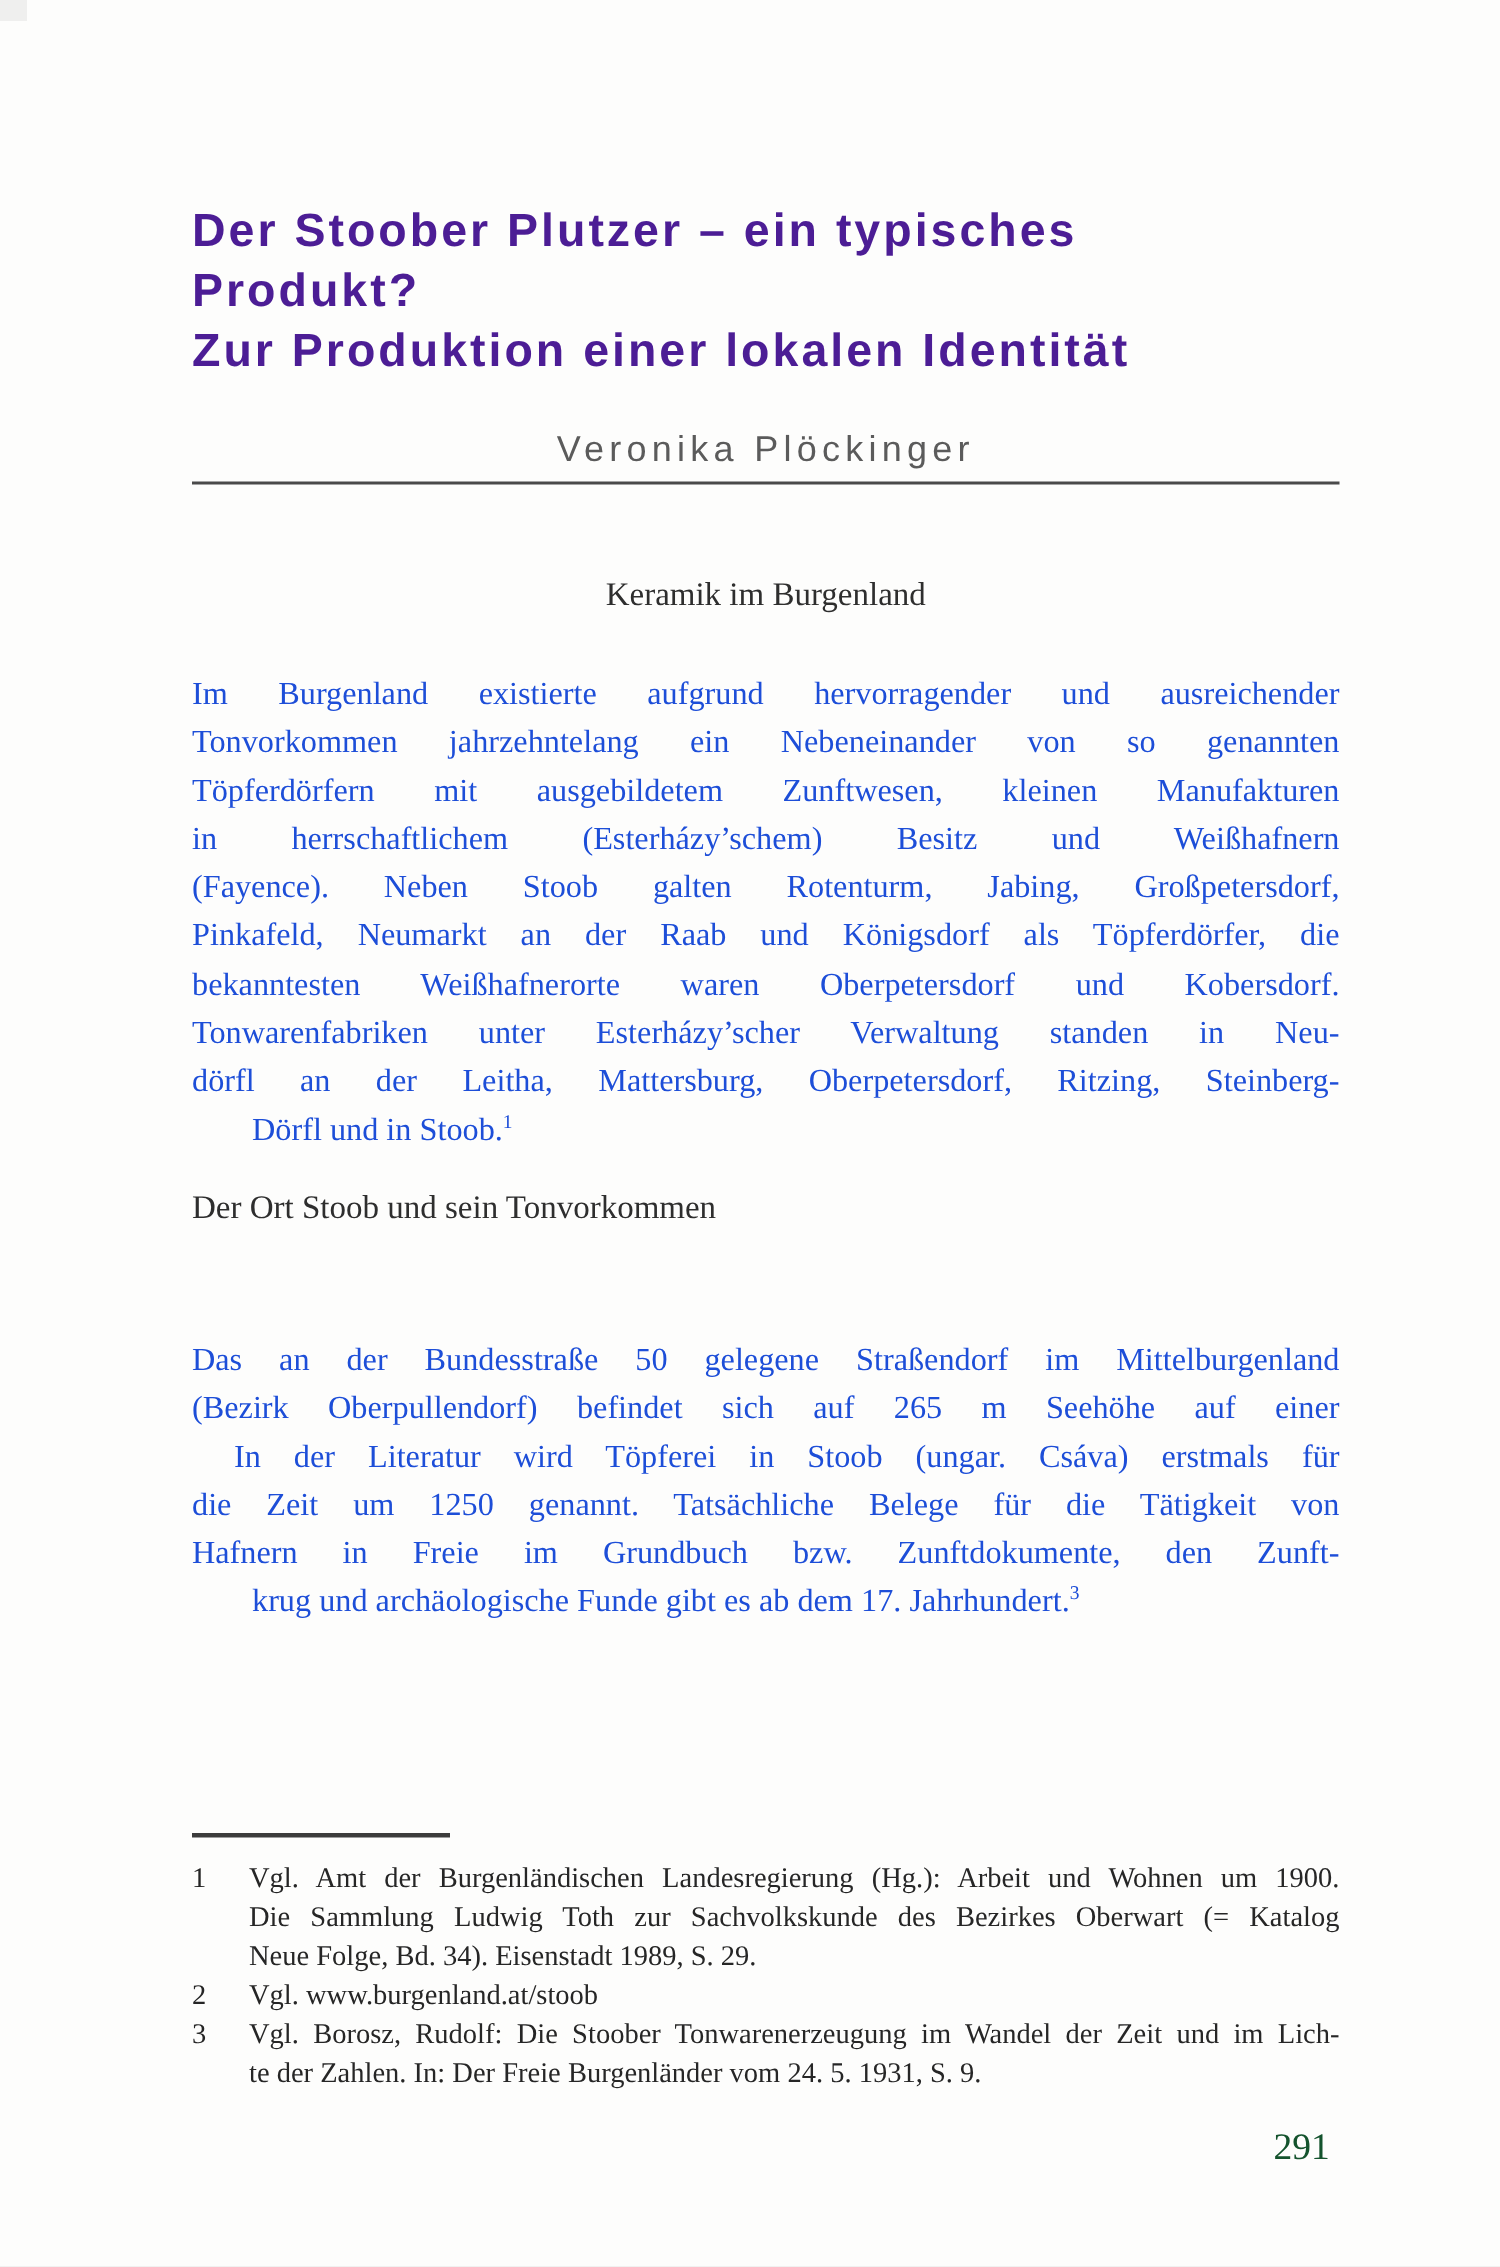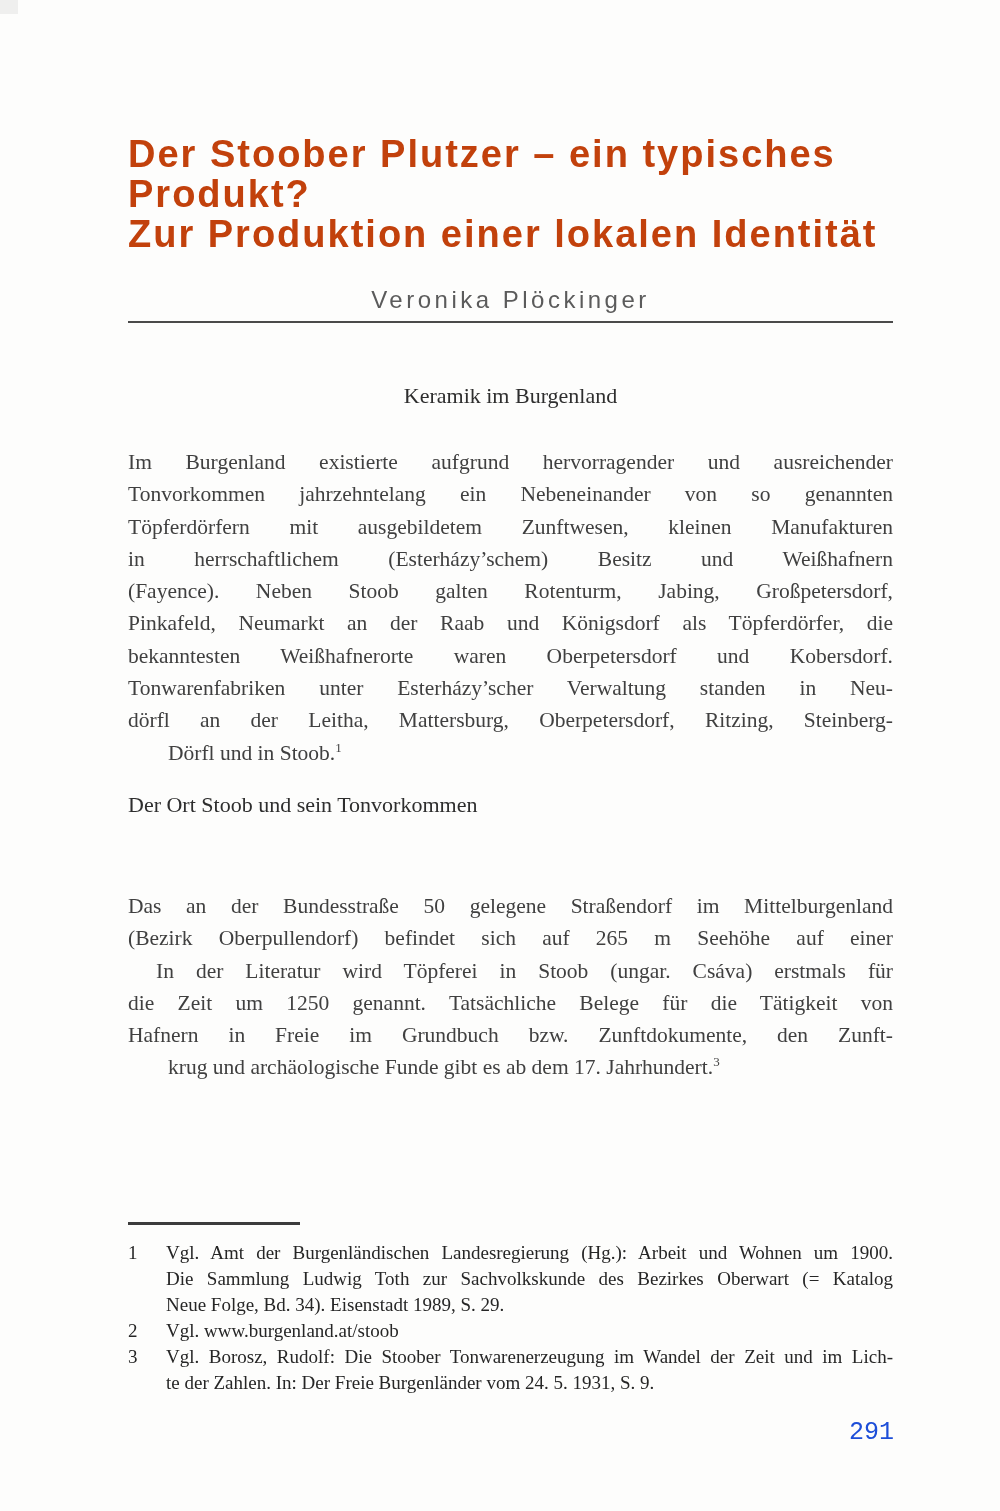--- a/index.html
+++ b/index.html
@@ -26,24 +26,24 @@
   .content-col {
     position: absolute;
     left: 128px;
     width: 765px;
   }
   
   .title-block {
     top: 134px;
     font-family: "Liberation Sans", sans-serif;
     font-weight: 700;
-    font-size: 38px;
+    font-size: 31px;
     letter-spacing: 2px;
     line-height: 40px;
-    color: #c2410c;
+    color: #4c1d95;
   }
   
   .author-block {
     top: 286px;
     font-family: "Liberation Sans", sans-serif;
     font-weight: 400;
     font-size: 24px;
     letter-spacing: 3.5px;
     color: #5b5b5b;
     text-align: center;
@@ -60,21 +60,21 @@
   .section-heading {
     font-size: 22px;
     color: #2e2e2e;
   }
   .heading-1 { top: 383px; text-align: center; }
   .heading-2 { top: 792px; }
   
   .body-para {
     font-size: 21.5px;
     line-height: 32.3px;
-    color: #404040;
+    color: #1d4ed8;
     font-family: Liberation Serif, serif;
   }
   .para-1 { top: 446px; }
   .para-group-2 { top: 890px; }
   .body-line {
     text-align: justify;
     text-align-last: justify;
     white-space: nowrap;
   }
   .body-line.last {
@@ -120,22 +120,21 @@
   .fn-line.last {
     text-align: left;
     text-align-last: left;
   }
   
   .page-number {
     position: absolute;
     left: 849px;
     top: 1418px;
     font-size: 25px;
-    color: #1d4ed8;
-    font-family: Liberation Mono, monospace;
+    color: #14532d;
   }
 </style>
 </head>
 <body>
 
 <div class="page">
 
   <div class="scan-corner"></div>
 
   <div class="content-col title-block">

